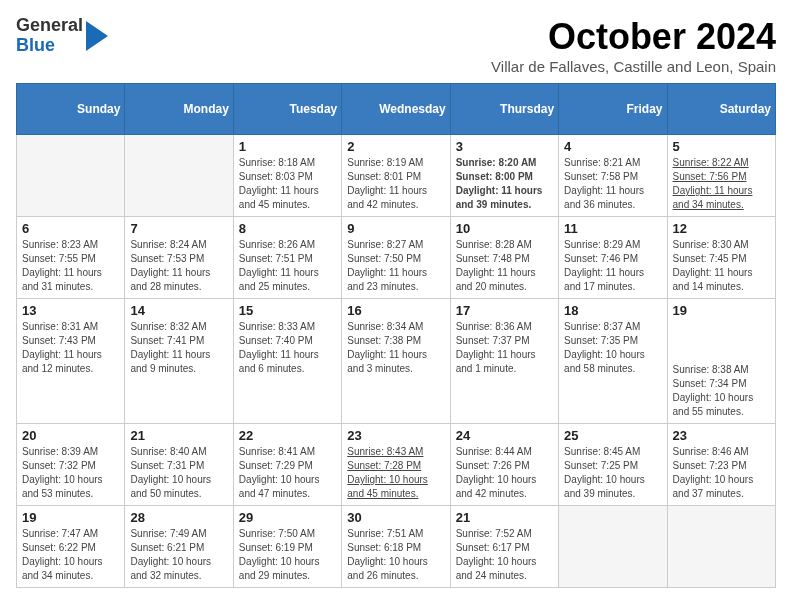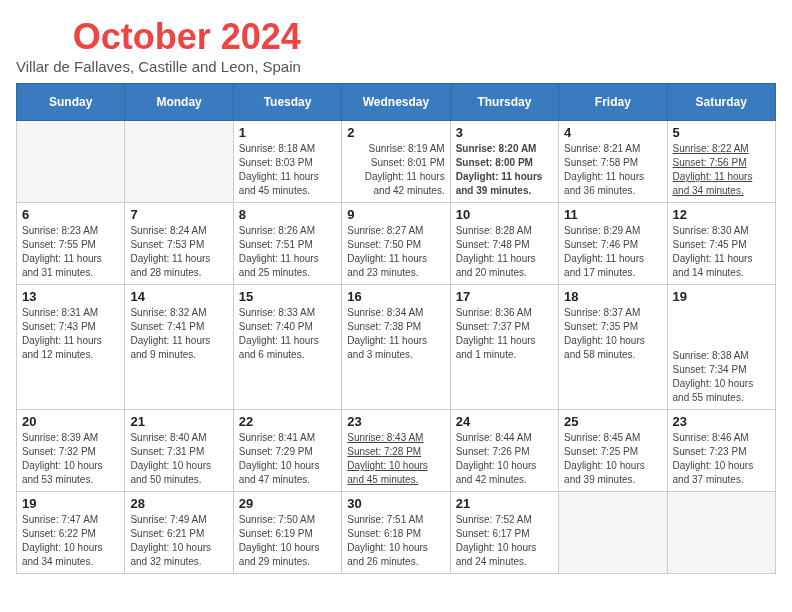--- a/index.html
+++ b/index.html
@@ -25,38 +25,38 @@
       font-size: 18px;
       font-weight: bold;
       line-height: 1.1;
     }
     .logo-text .general { color: #333; }
     .logo-text .blue { color: #1a6bb5; }
     .title-block { text-align: right; }
     .month-title {
       font-size: 36px;
       font-weight: bold;
-      color: #ef4444;
+      color: #000000;
     }
     .subtitle {
       font-size: 15px;
       color: #555;
     }
     table {
       width: 100%;
       border-collapse: collapse;
       table-layout: fixed;
     }
     th {
       background: #3a7abf;
       color: #fff;
       font-size: 12px;
       font-weight: bold;
-      padding: 11px 4px;
-      text-align: center;
+      padding: 18px 4px;
+      text-align: right;
       border: 1px solid #2d6aa0;
     }
     td {
       border: 1px solid #ccc;
       vertical-align: top;
       padding: 4px 5px;
       font-size: 10.5px;
       color: #333;
       height: 80px;
       background: #fff;
@@ -77,20 +77,33 @@
       line-height: 1.4;
     }
     tr:nth-child(odd) td:not(.empty) {
       background: #fff;
     }
   </style>
 </head>
 <body>
 
 <div class="header">
+  <div class="logo">
+    <div style="display:flex;flex-direction:column;align-items:flex-start;">
+      <div style="display:flex;align-items:center;">
+        <span class="logo-text">
+          <span class="general">General</span><br>
+          <span class="blue">Blue</span>
+        </span>
+        <svg width="22" height="30" viewBox="0 0 22 30" style="margin-left:3px;">
+          <polygon points="0,30 22,15 0,0" fill="#1a6bb5"></polygon>
+        </svg>
+      </div>
+    </div>
+  </div>
   <div class="title-block">
     <div class="month-title">October 2024</div>
     <div class="subtitle">Villar de Fallaves, Castille and Leon, Spain</div>
   </div>
 </div>
 
 <table>
   <thead>
     <tr>
     <th>Sunday</th>
@@ -107,21 +120,21 @@
         <td class="empty"></td>
         <td class="empty"></td>
         <td>
           <span class="day-num">1</span>
           <div class="day-info" style="white-space: pre-line;">Sunrise: 8:18 AM
 Sunset: 8:03 PM
 Daylight: 11 hours and 45 minutes.</div>
         </td>
         <td>
           <span class="day-num">2</span>
-          <div class="day-info" style="white-space: pre-line; text-align: right;">Sunrise: 8:19 AM
+          <div class="day-info" style="white-space: pre-line;">Sunrise: 8:19 AM
 Sunset: 8:01 PM
 Daylight: 11 hours and 42 minutes.</div>
         </td>
         <td>
           <span class="day-num">3</span>
           <div class="day-info" style="white-space: pre-line; font-weight: bold;">Sunrise: 8:20 AM
 Sunset: 8:00 PM
 Daylight: 11 hours and 39 minutes.</div>
         </td>
         <td>

